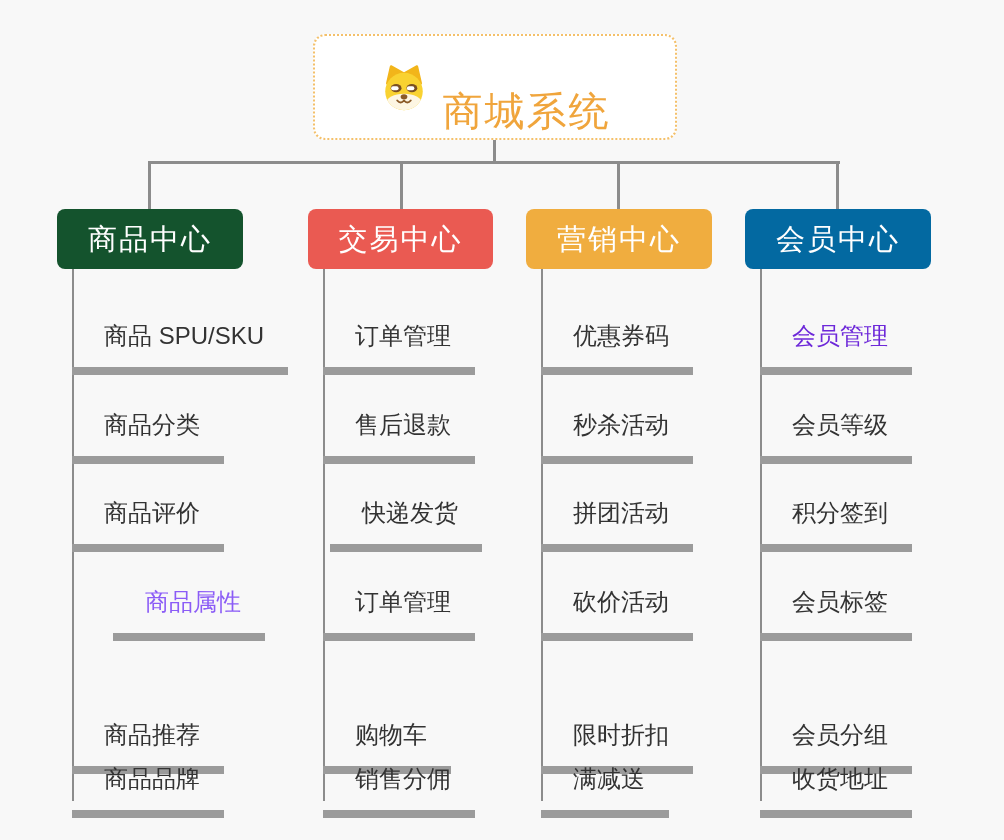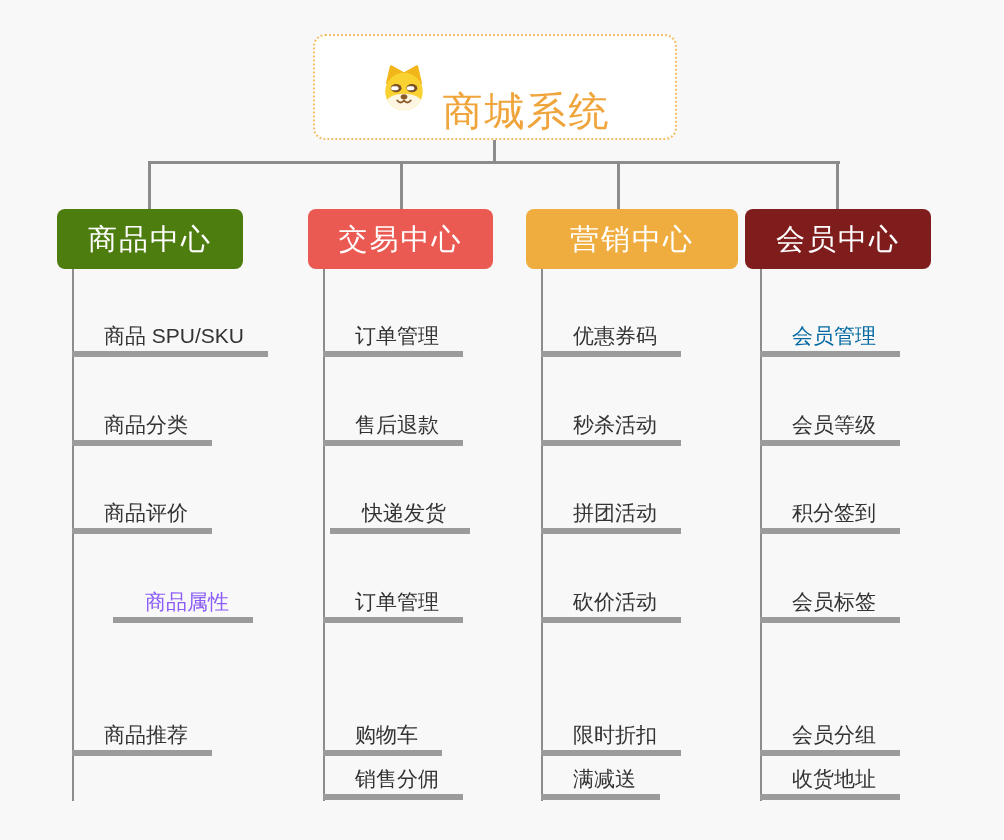--- a/index.html
+++ b/index.html
@@ -18,31 +18,31 @@
   .root-node{
     position:absolute;left:313px;top:34px;width:364px;height:106px;
     background:#ffffff;border:2px dotted #f4c06a;border-radius:12px;
     box-sizing:border-box;display:flex;align-items:center;justify-content:center;gap:15px;
   }
   .dog-icon{width:48px;height:48px;display:block;flex:0 0 auto;}
   .root-title{font-size:40px;font-weight:500;letter-spacing:2px;color:#f0a53c;white-space:nowrap;}
   
   .branch{position:absolute;top:209px;}
   .b1{left:57px;width:186px;} .b2{left:308px;width:185px;}
-  .b3{left:526px;width:212px;} .b4{left:745px;width:186px;}
+  .b3{left:526px;width:186px;} .b4{left:745px;width:186px;}
   .branch-header{
     position:relative;height:60px;line-height:60px;border-radius:8px;
     text-align:center;color:#ffffff;font-size:29px;letter-spacing:2px;
     font-weight:400;z-index:2;
   }
   .trunk{position:absolute;left:15px;top:58px;width:2px;height:534px;background:#8c8c8c;}
   .leaf{
     position:absolute;left:15px;width:max-content;white-space:nowrap;
-    font-size:21px;line-height:30px;color:#333333;
-    padding:0 24px 0 32px;border-bottom:6px solid #be185d;
+    font-size:24px;line-height:30px;color:#333333;
+    padding:0 24px 16px 32px;border-bottom:8px solid #be185d;
   }
   .r1{top:112px;} .r2{top:201px;text-align:center;} .r3{top:289px;}
   .r4{top:378px;} .r5{top:467px;margin-top:44px;} .r6{top:555px;}
 </style>
 </head>
 <body>
 
 <div class="canvas">
 
   <div class="connector root-stem" style="background: rgb(140, 140, 140);"></div>
@@ -65,27 +65,28 @@
       <rect x="14.8" y="31" width="10" height="5.2" rx="2.6" fill="#ffffff"></rect>
       <ellipse cx="42.5" cy="33.5" rx="7.2" ry="5.4" fill="#7a4f21"></ellipse>
       <rect x="35.8" y="31" width="10" height="5.2" rx="2.6" fill="#ffffff"></rect>
       <ellipse cx="32" cy="45" rx="4.5" ry="3.4" fill="#8a5a28"></ellipse>
       <path d="M23 50 Q27.5 55.5 32 50 Q36.5 55.5 41 50" fill="none" stroke="#8a5a28" stroke-width="2.6" stroke-linecap="round"></path>
     </svg>
     <span class="root-title" style="color: rgb(240, 165, 60); margin-top: 48px;">商城系统</span>
   </div>
 
   <div class="branch b1">
-    <div class="branch-header" style="background: #4d7c0f;">商品中心</div>
+    <div class="branch-header" style="background: #14532d;">商品中心</div>
     <div class="trunk" style="background: rgb(140, 140, 140);"></div>
     <div class="leaf r1" style="color: rgb(51, 51, 51); border-color: rgb(155, 155, 155);">商品 SPU/SKU</div>
     <div class="leaf r2" style="color: rgb(51, 51, 51); border-color: rgb(155, 155, 155);">商品分类</div>
     <div class="leaf r3" style="color: rgb(51, 51, 51); border-color: rgb(155, 155, 155);">商品评价</div>
     <div class="leaf r4" style="color: #8b5cf6; border-color: rgb(155, 155, 155); margin-left: 41px;">商品属性</div>
     <div class="leaf r5" style="color: rgb(51, 51, 51); border-color: rgb(155, 155, 155);">商品推荐</div>
+    <div class="leaf r6" style="color: rgb(51, 51, 51); border-color: rgb(155, 155, 155);">商品品牌</div>
   </div>
 
   <div class="branch b2">
     <div class="branch-header" style="background: rgb(234, 90, 82);">交易中心</div>
     <div class="trunk" style="background: rgb(140, 140, 140);"></div>
     <div class="leaf r2" style="color: rgb(51, 51, 51); border-color: rgb(155, 155, 155);">售后退款</div>
     <div class="leaf r1" style="color: rgb(51, 51, 51); border-color: rgb(155, 155, 155);">订单管理</div>
     <div class="leaf r3" style="color: rgb(51, 51, 51); border-color: rgb(155, 155, 155); margin-left: 7px;">快递发货</div>
     <div class="leaf r4" style="color: rgb(51, 51, 51); border-color: rgb(155, 155, 155);">订单管理</div>
     <div class="leaf r5" style="color: rgb(51, 51, 51); border-color: rgb(155, 155, 155);">购物车</div>
@@ -97,23 +98,23 @@
     <div class="trunk" style="background: rgb(140, 140, 140);"></div>
     <div class="leaf r1" style="color: rgb(51, 51, 51); border-color: rgb(155, 155, 155);">优惠券码</div>
     <div class="leaf r2" style="color: rgb(51, 51, 51); border-color: rgb(155, 155, 155);">秒杀活动</div>
     <div class="leaf r3" style="color: rgb(51, 51, 51); border-color: rgb(155, 155, 155);">拼团活动</div>
     <div class="leaf r4" style="color: rgb(51, 51, 51); border-color: rgb(155, 155, 155);">砍价活动</div>
     <div class="leaf r5" style="color: rgb(51, 51, 51); border-color: rgb(155, 155, 155);">限时折扣</div>
     <div class="leaf r6" style="color: rgb(51, 51, 51); border-color: rgb(155, 155, 155);">满减送</div>
   </div>
 
   <div class="branch b4">
-    <div class="branch-header" style="background: #7f1d1d;">会员中心</div>
+    <div class="branch-header" style="background: #0369a1;">会员中心</div>
     <div class="trunk" style="background: rgb(140, 140, 140);"></div>
-    <div class="leaf r1" style="color: #0369a1; border-color: rgb(155, 155, 155);">会员管理</div>
+    <div class="leaf r1" style="color: #6d28d9; border-color: rgb(155, 155, 155);">会员管理</div>
     <div class="leaf r2" style="color: rgb(51, 51, 51); border-color: rgb(155, 155, 155);">会员等级</div>
     <div class="leaf r3" style="color: rgb(51, 51, 51); border-color: rgb(155, 155, 155);">积分签到</div>
     <div class="leaf r4" style="color: rgb(51, 51, 51); border-color: rgb(155, 155, 155);">会员标签</div>
     <div class="leaf r5" style="color: rgb(51, 51, 51); border-color: rgb(155, 155, 155);">会员分组</div>
     <div class="leaf r6" style="color: rgb(51, 51, 51); border-color: rgb(155, 155, 155);">收货地址</div>
   </div>
 
 </div>
 
 </body></html>

